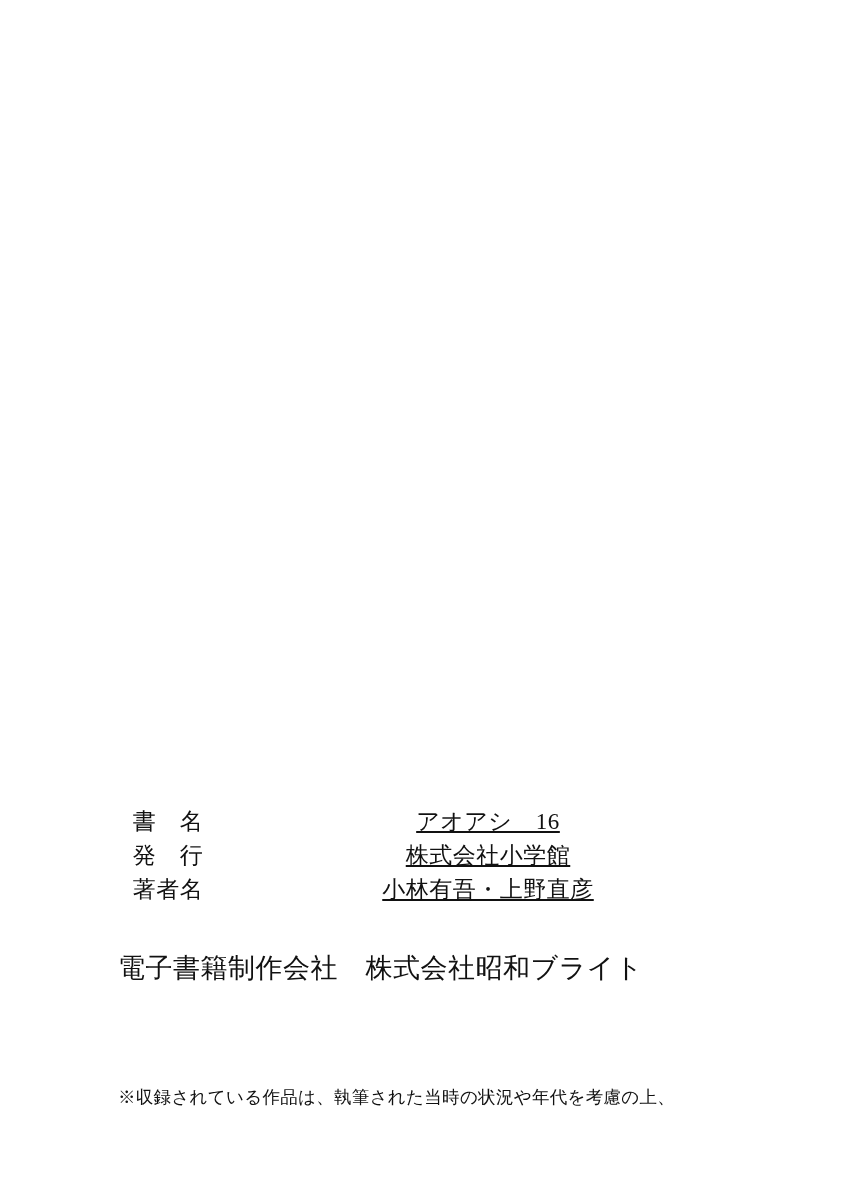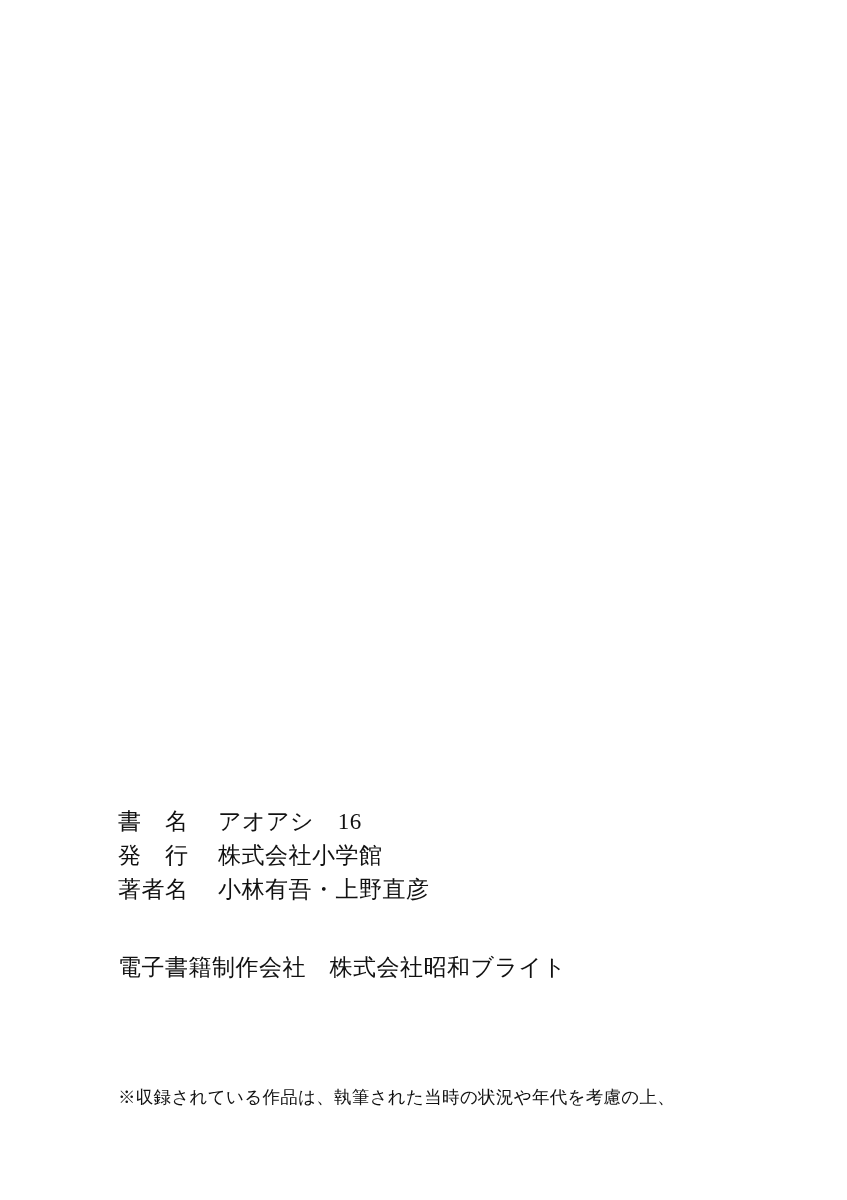--- a/index.html
+++ b/index.html
@@ -26,40 +26,42 @@
     top: 805px;
     width: 640px;
   }
   .row {
     display: flex;
     align-items: baseline;
     font-size: 23px;
     line-height: 34px;
     letter-spacing: 0.5px;
     white-space: pre;
+    text-align: center;
   }
   .row .label {
     display: inline-block;
     width: 100px;
     flex: 0 0 auto;
   }
   .row .value {
     flex: 1 1 auto;
+    text-decoration: underline;
   }
   .addr-row {
     display: flex;
     font-size: 23px;
     line-height: 34px;
     letter-spacing: 0.5px;
     white-space: pre;
     padding-left: 100px;
   }
   .producer {
     margin-top: 44px;
-    font-size: 23px;
+    font-size: 27px;
     line-height: 34px;
     letter-spacing: 0.5px;
     white-space: pre;
   }
   .notice {
     margin-top: 42px;
     font-size: 17.5px;
     line-height: 28px;
     letter-spacing: 0.3px;
     white-space: pre;

